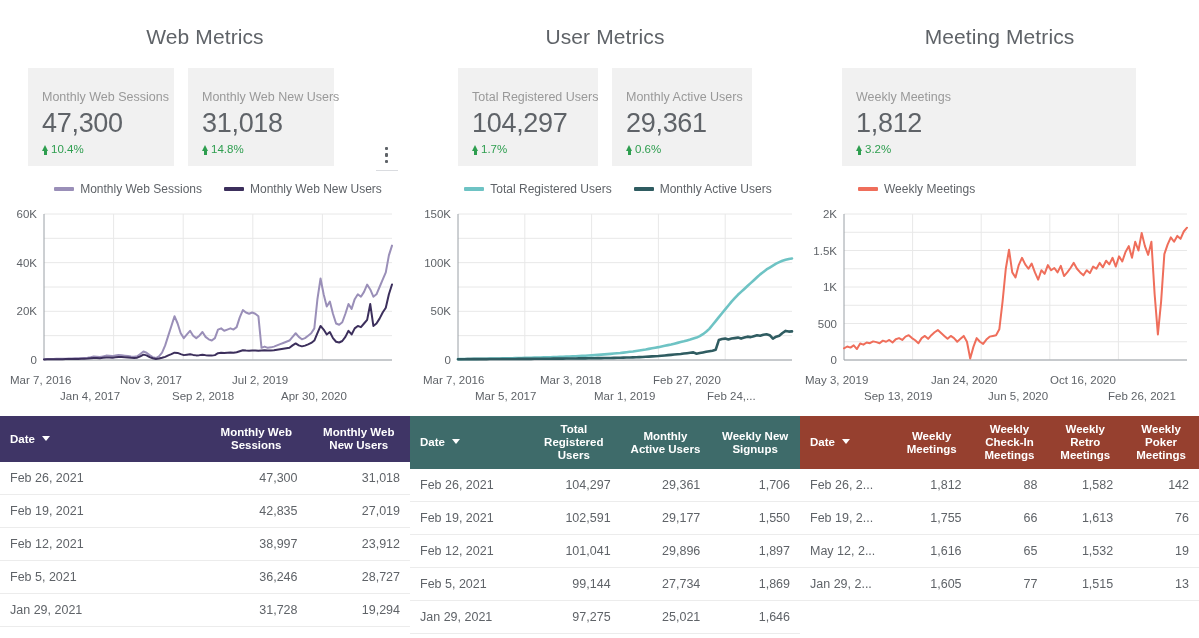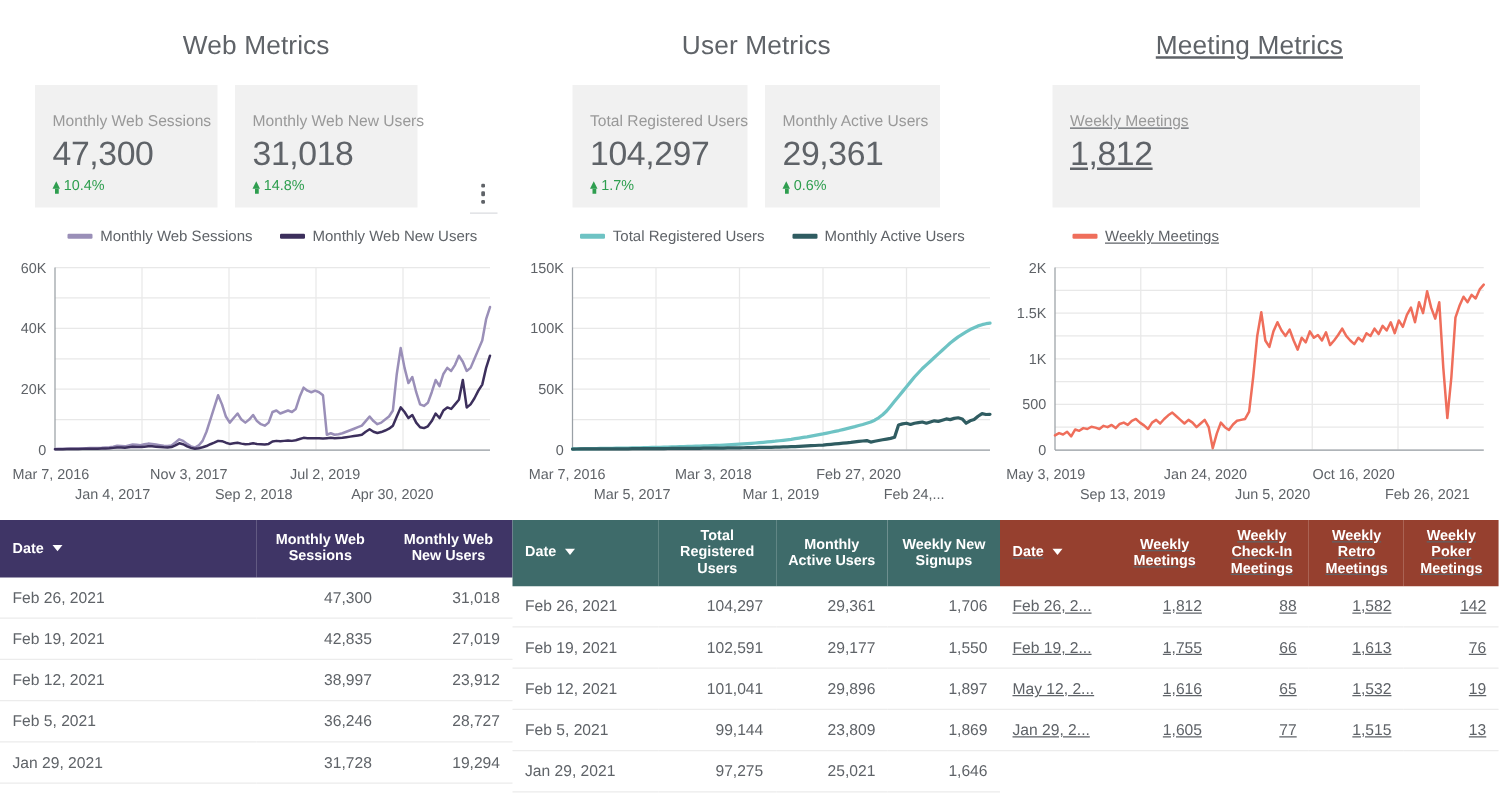--- a/index.html
+++ b/index.html
@@ -16,21 +16,21 @@
     width: 1199px; height: 638px;
     display: flex;
     position: relative;
   }
   .panel {
     position: relative;
     padding-top: 0;
   }
   .panel-web   { width: 410px; }
   .panel-user  { width: 390px; }
-  .panel-meet  { width: 399px; text-decoration: underline; }
+  .panel-meet  { width: 399px; }
 
   
   .section-title {
     text-align: center;
     font-size: 21px;
     font-weight: 400;
     color: #5f6368;
     margin: 0;
     padding-top: 25px;
     letter-spacing: 0.1px;
@@ -421,41 +421,45 @@
             </tr>
           <tr>
               <td class="td-date">Feb 12, 2021</td>
               <td class="td-num">101,041</td>
               <td class="td-num">29,896</td>
               <td class="td-num">1,897</td>
             </tr>
           <tr>
               <td class="td-date">Feb 5, 2021</td>
               <td class="td-num">99,144</td>
-              <td class="td-num">23,809</td>
+              <td class="td-num">27,734</td>
               <td class="td-num">1,869</td>
             </tr>
           <tr>
               <td class="td-date">Jan 29, 2021</td>
               <td class="td-num">97,275</td>
               <td class="td-num">25,021</td>
               <td class="td-num">1,646</td>
             </tr>
         </tbody>
       </table>
     </div>
   </div>
 
   <div class="panel panel-meet">
     <h2 class="section-title">Meeting Metrics</h2>
 
     <div class="scorecard-row">
       <div class="scorecard">
         <div class="sc-label">Weekly Meetings</div>
         <div class="sc-value">1,812</div>
+        <div class="sc-delta">
+          <span class="arrow-up"></span>
+          <span>3.2%</span>
+        </div>
       </div>
     </div>
 
     <div class="chart-block">
       <div class="legend">
         <div class="legend-item">
           <span class="legend-swatch" style="background:#ef6e5b"></span>
           <span>Weekly Meetings</span>
         </div>
       </div>

